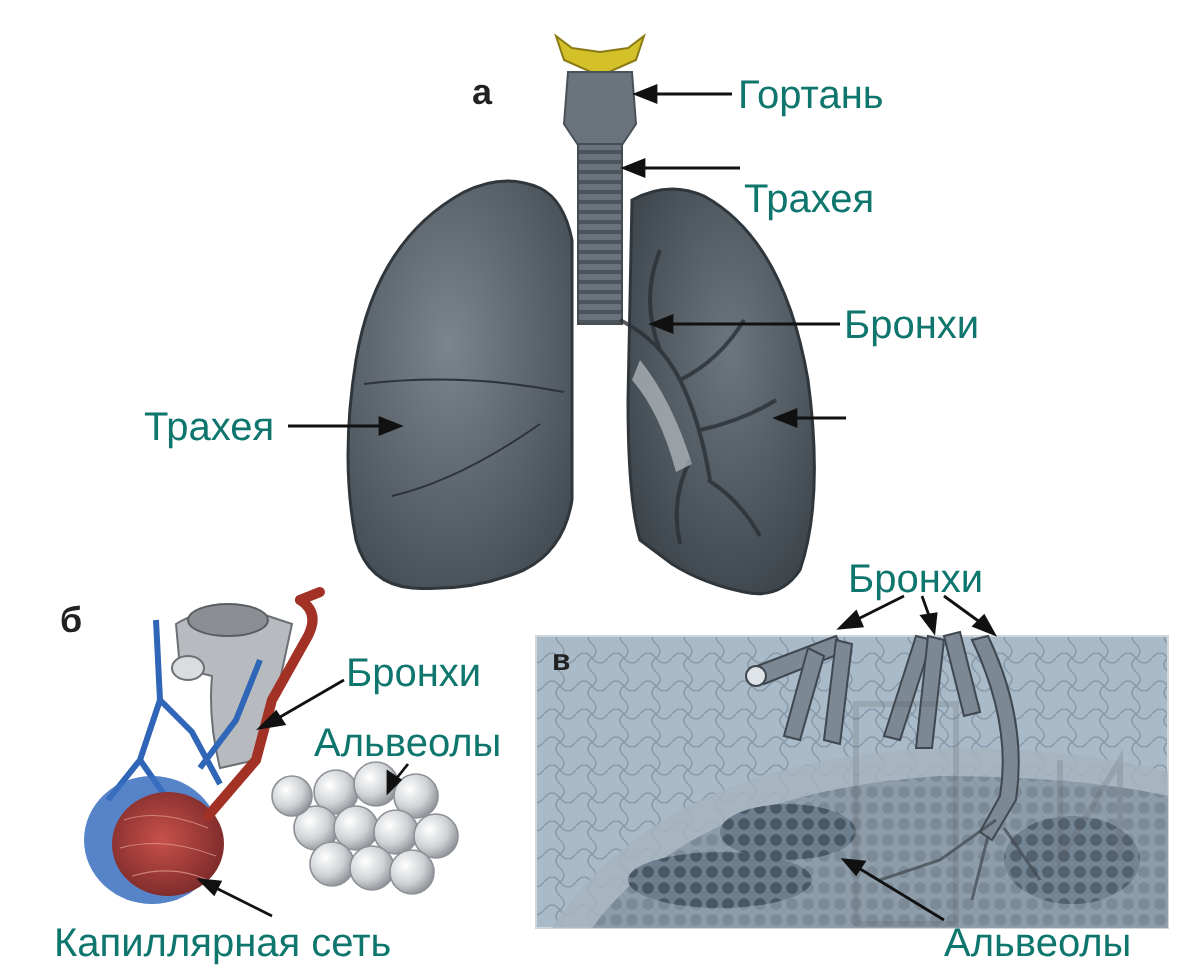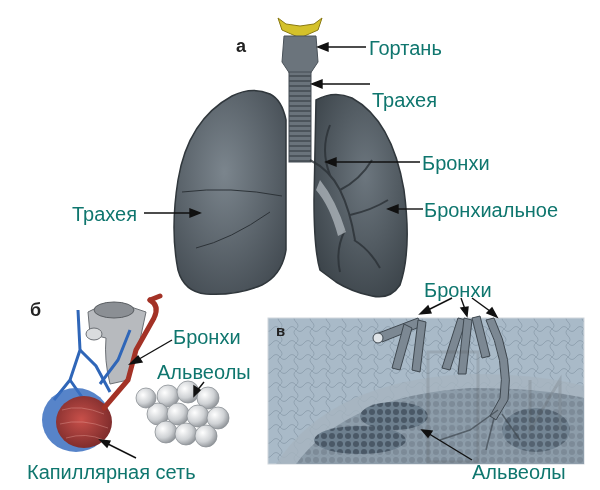--- a/index.html
+++ b/index.html
@@ -174,21 +174,20 @@
       <polygon points="422,430 432,431 428,437"></polygon>
   </g>
 </svg>
 
 <span class="panel-letter" style="left:236px;top:36px;">а</span>
 <span class="lbl" style="left:369px;top:39px;">Гортань</span>
 <span class="lbl" style="left:372px;top:76px;margin-top:15px;">Трахея</span>
 <span class="lbl" style="left:422px;top:154px;">Бронхи</span>
 <span class="lbl" style="left:72px;top:205px;">Трахея</span>
 <div class="lbl c" style="left:424px;top:201px;width:130px;">
-  <div>Бронхиальное</div>
 </div>
 
 <span class="panel-letter" style="left:30px;top:300px;">б</span>
 <span class="lbl" style="left:173px;top:328px;">Бронхи</span>
 <span class="lbl" style="left:157px;top:363px;">Альвеолы</span>
 <span class="lbl" style="left:27px;top:463px;">Капиллярная сеть</span>
 
 <span class="panel-letter" style="left:276px;top:322px;font-size:15px;">в</span>
 <span class="lbl" style="left:424px;top:281px;">Бронхи</span>
 <span class="lbl" style="left:472px;top:463px;">Альвеолы</span>

